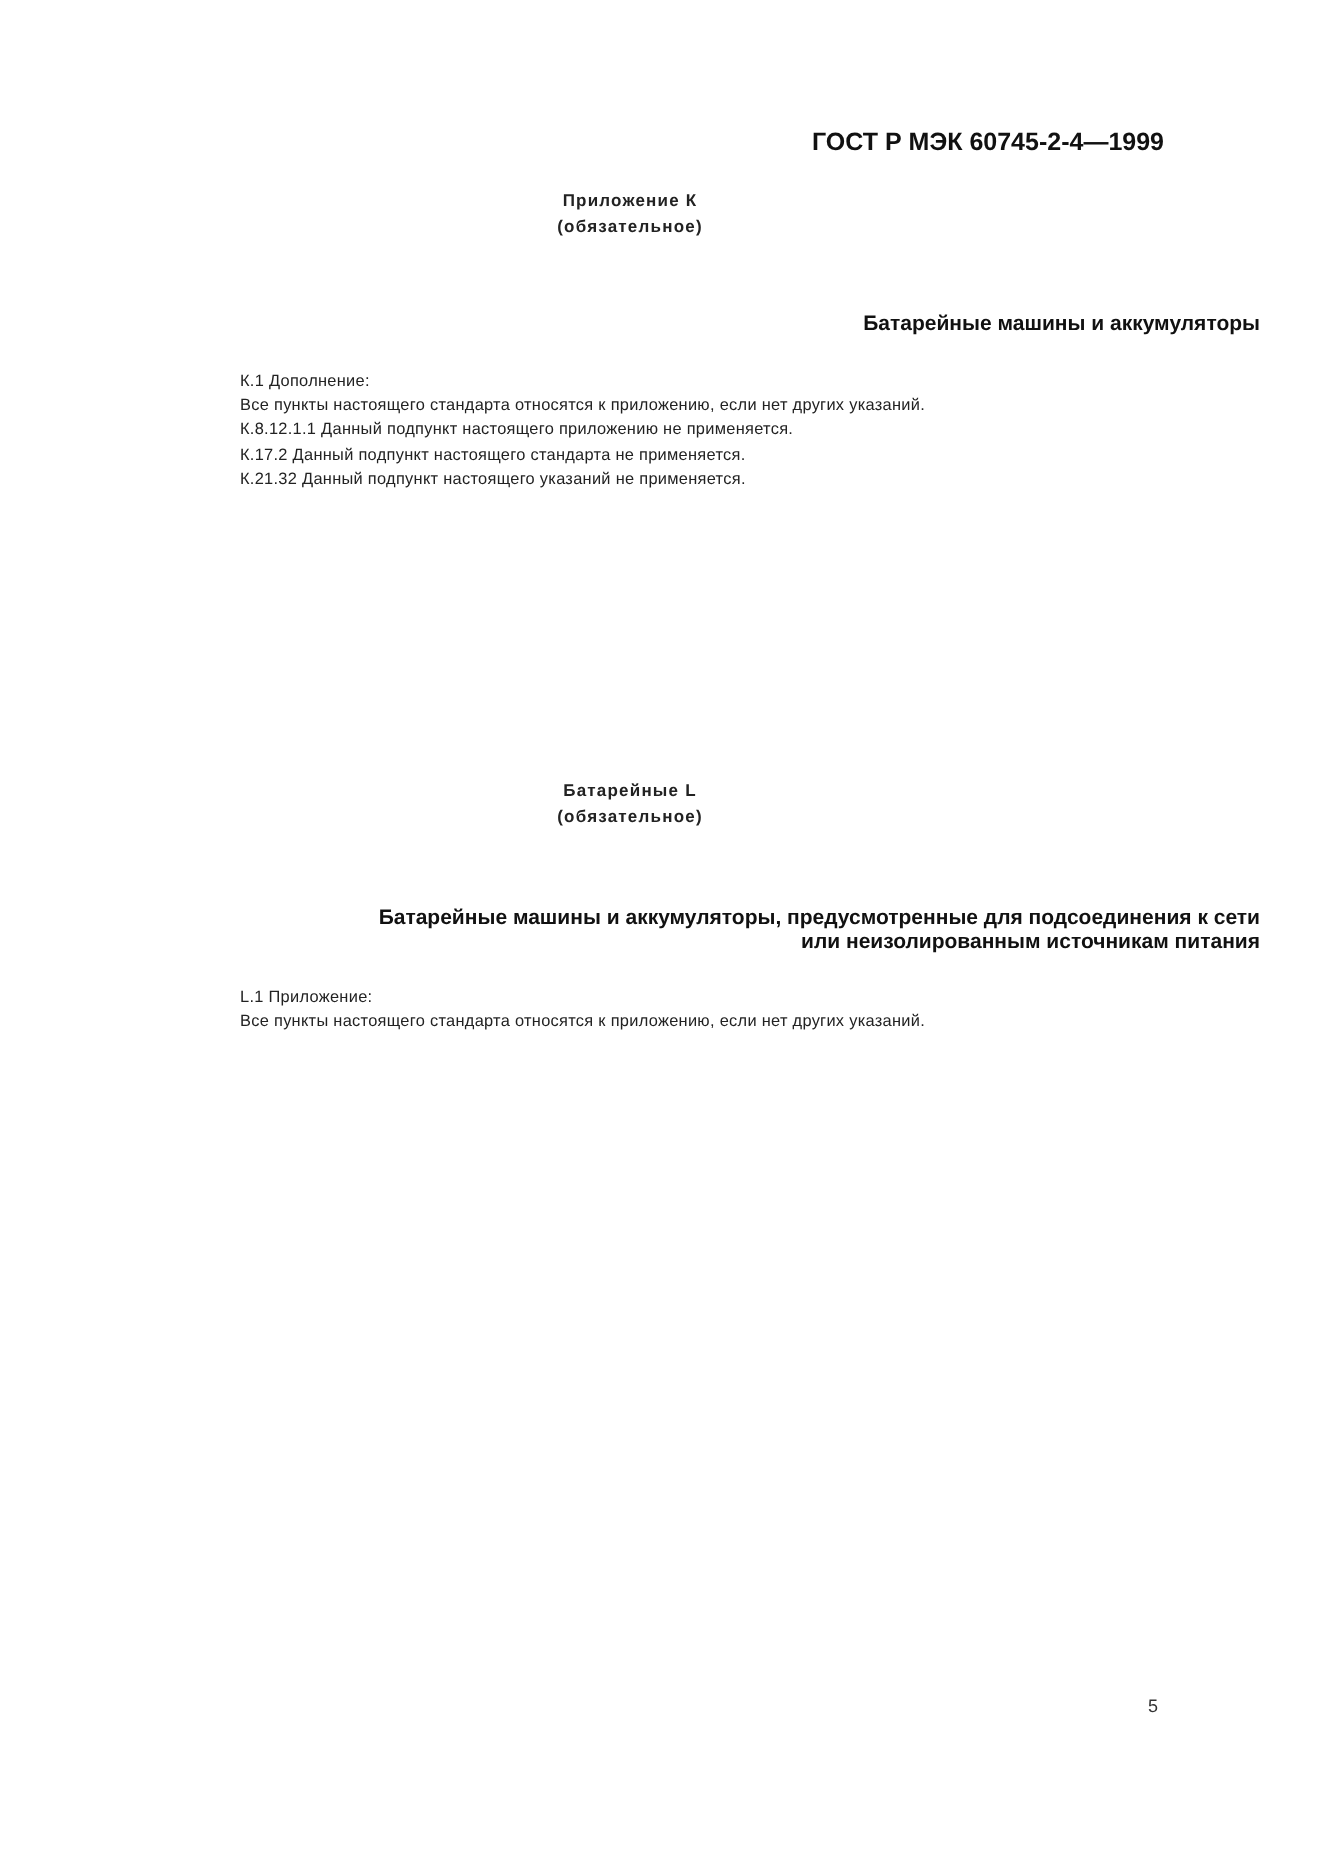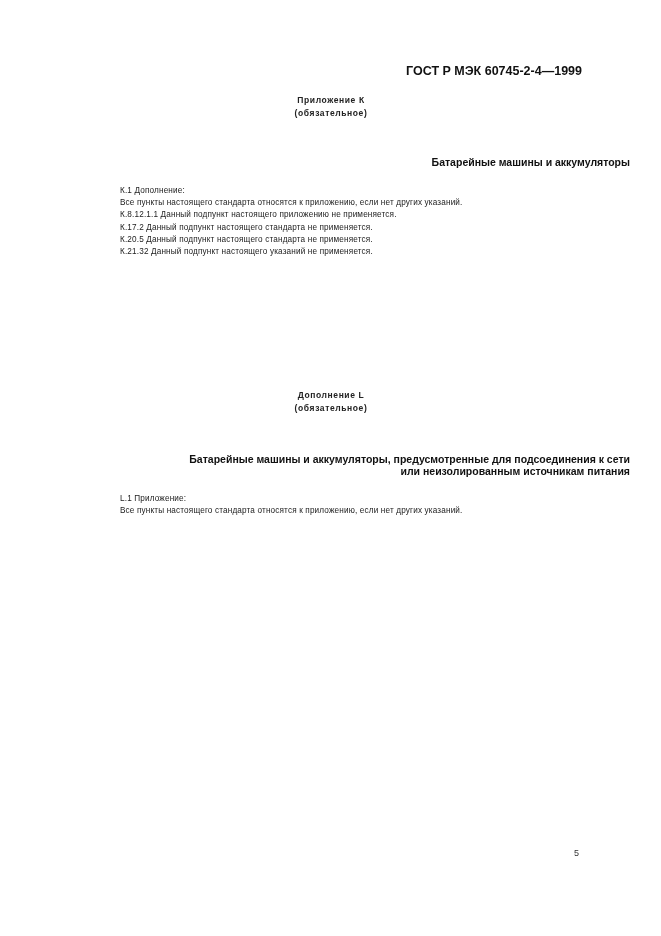--- a/index.html
+++ b/index.html
@@ -26,21 +26,20 @@
     }
     .annex-label {
       left: 0;
       width: 630px;
       text-align: center;
       font-size: 8.5px;
       font-weight: bold;
       letter-spacing: 0.6px;
       line-height: 12px;
       color: #222;
-      padding-left: 16px;
     }
     .annex-title {
       left: 0;
       width: 630px;
       text-align: right;
       font-size: 10.5px;
       font-weight: bold;
       line-height: 14px;
       color: #111;
     }
@@ -67,25 +66,24 @@
 
 <div class="abs annex-label" style="top:94px;">Приложение К</div>
 <div class="abs annex-label" style="top:107px;">(обязательное)</div>
 <div class="abs annex-title" style="top:155px;">Батарейные машины и аккумуляторы</div>
 
 <div class="abs body-text" style="top:185px;">
   <div>К.1  Дополнение:</div>
   <div>Все пункты настоящего стандарта относятся к приложению, если нет других указаний.</div>
   <div>К.8.12.1.1  Данный подпункт настоящего приложению не применяется.</div>
   <div>К.17.2  Данный подпункт настоящего стандарта не применяется.</div>
-  <div>К.20.5  Данный подпункт настоящего стандарта не применяется.</div>
   <div>К.21.32  Данный подпункт настоящего указаний не применяется.</div>
 </div>
 
-<div class="abs annex-label" style="top:389px;">Дополнение L</div>
+<div class="abs annex-label" style="top:389px;">Батарейные L</div>
 <div class="abs annex-label" style="top:402px;">(обязательное)</div>
 <div class="abs annex-title" style="top:452px;">Батарейные машины и аккумуляторы, предусмотренные для подсоединения к сети</div>
 <div class="abs annex-title" style="top:464px;">или неизолированным источникам питания</div>
 
 <div class="abs body-text" style="top:493px;">
   <div>L.1  Приложение:</div>
   <div>Все пункты настоящего стандарта относятся к приложению, если нет других указаний.</div>
 </div>
 
 <div class="abs page-num">5</div>

